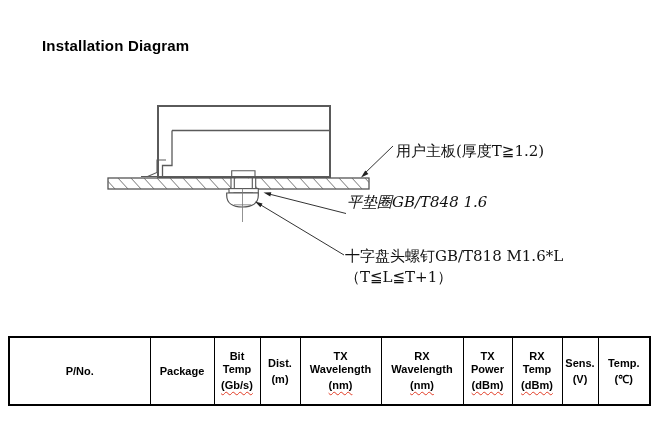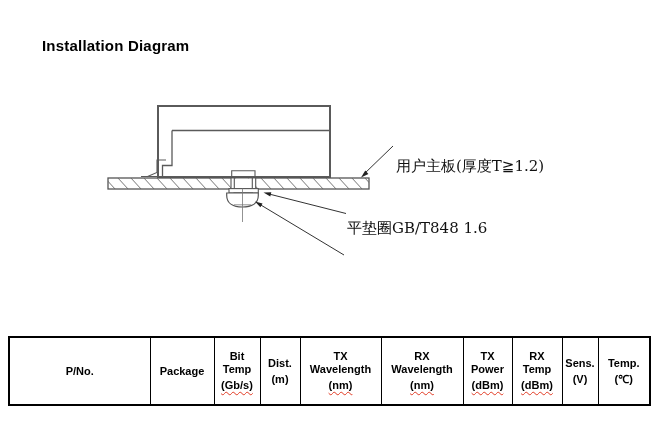--- a/index.html
+++ b/index.html
@@ -3,22 +3,22 @@
 <meta charset="utf-8">
 <style>
   html,body{margin:0;padding:0;background:#fff;}
   #page{position:relative;width:657px;height:432px;background:#fff;overflow:hidden;
         font-family:"Liberation Sans",sans-serif;color:#000;margin-top:32px;}
   .abs{position:absolute;}
   #h-install{left:42px;top:5px;font-size:15px;font-weight:bold;letter-spacing:.2px;}
   #h-order{left:46px;top:283px;font-size:14.5px;font-weight:bold;letter-spacing:.2px;}
   .anno{position:absolute;font-family:"DejaVu Serif","Liberation Serif",serif;
         font-size:15px;line-height:21px;color:#111;white-space:nowrap;}
-  #anno-board{left:396px;top:124px;text-align:center;}
-  #anno-washer{left:347px;top:186px;}
+  #anno-board{left:396px;top:109px;text-align:center;}
+  #anno-washer{left:347px;top:160px;font-style:italic;}
   #anno-screw{left:345px;top:214px;}
   #diagram-svg{position:absolute;left:0;top:0;}
   
   #ordering-table{position:absolute;left:8px;top:304px;border-collapse:collapse;
         table-layout:fixed;width:641px;}
   #ordering-table td{border:1px solid #000;text-align:center;vertical-align:middle;
         font-size:11px;padding:0 1px;overflow:hidden;}
   #ordering-table{border:2px solid #000;}
   #ordering-table tr.hdr td{font-weight:bold;height:66px;line-height:13px;}
   #ordering-table tr.data td{height:26px;}
@@ -79,20 +79,24 @@
       <polygon points="361,145.5 365.3,138.6 368.4,141.9" stroke="none"></polygon>
       <path d="M269,162 L346,181.5"></path>
       <polygon points="263.5,160.5 271.3,160.2 270.3,164.4" stroke="none"></polygon>
       <path d="M260,172.5 L344,223"></path>
       <polygon points="255,169.5 262.5,171.5 260.4,175.3" stroke="none"></polygon>
     </g>
   </svg>
 
   <div id="anno-board" class="anno">用户主板(厚度T≧1.2)</div>
   <div id="anno-washer" class="anno">平垫圈GB/T848 1.6</div>
+  <div id="anno-screw" class="anno">
+    <div>十字盘头螺钉GB/T818 M1.6*L</div>
+    <div>（T≦L≦T+1）</div>
+  </div>
 
 
   <table id="ordering-table">
     <colgroup id="og-cols">
         <col style="width: 141px;">
         <col style="width: 64px;">
         <col style="width: 46px;">
         <col style="width: 40px;">
         <col style="width: 81px;">
         <col style="width: 82px;">

